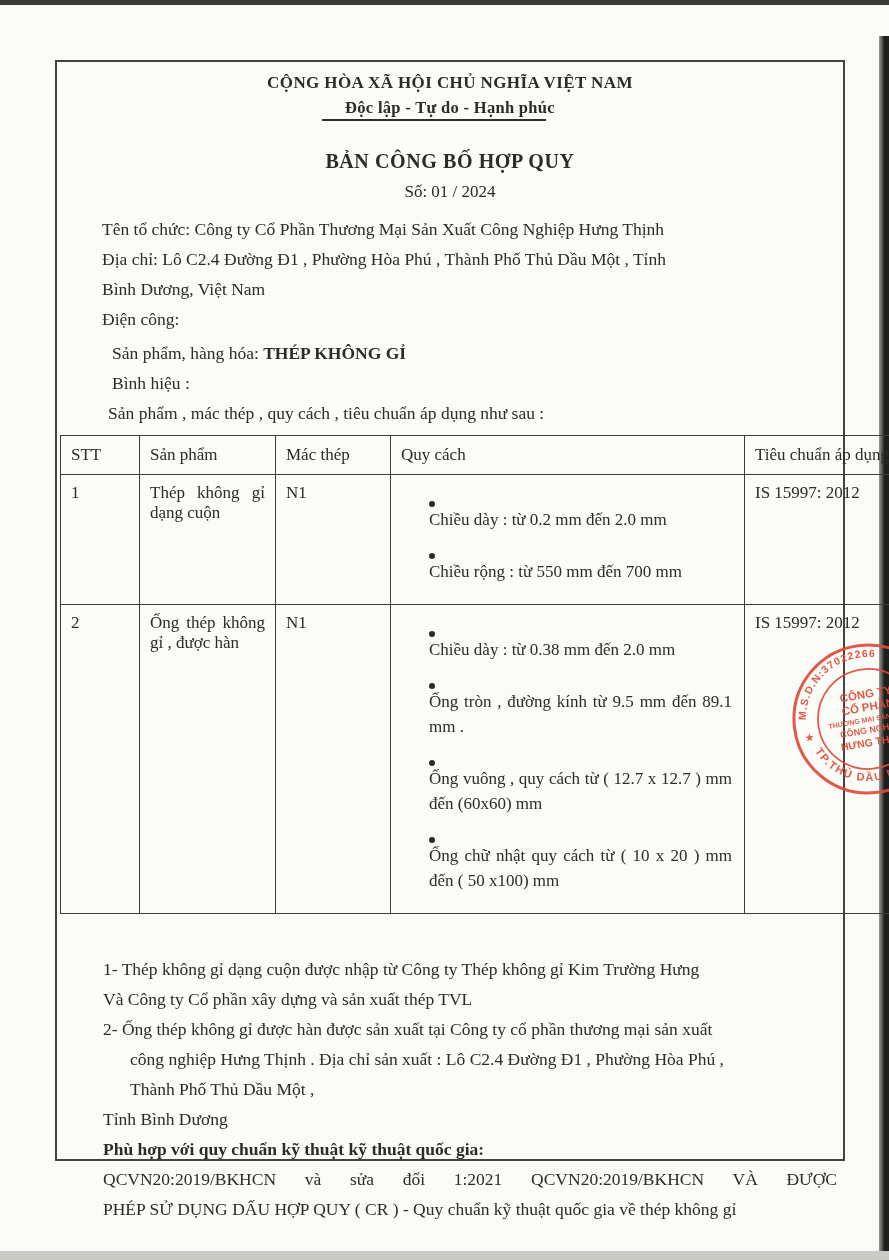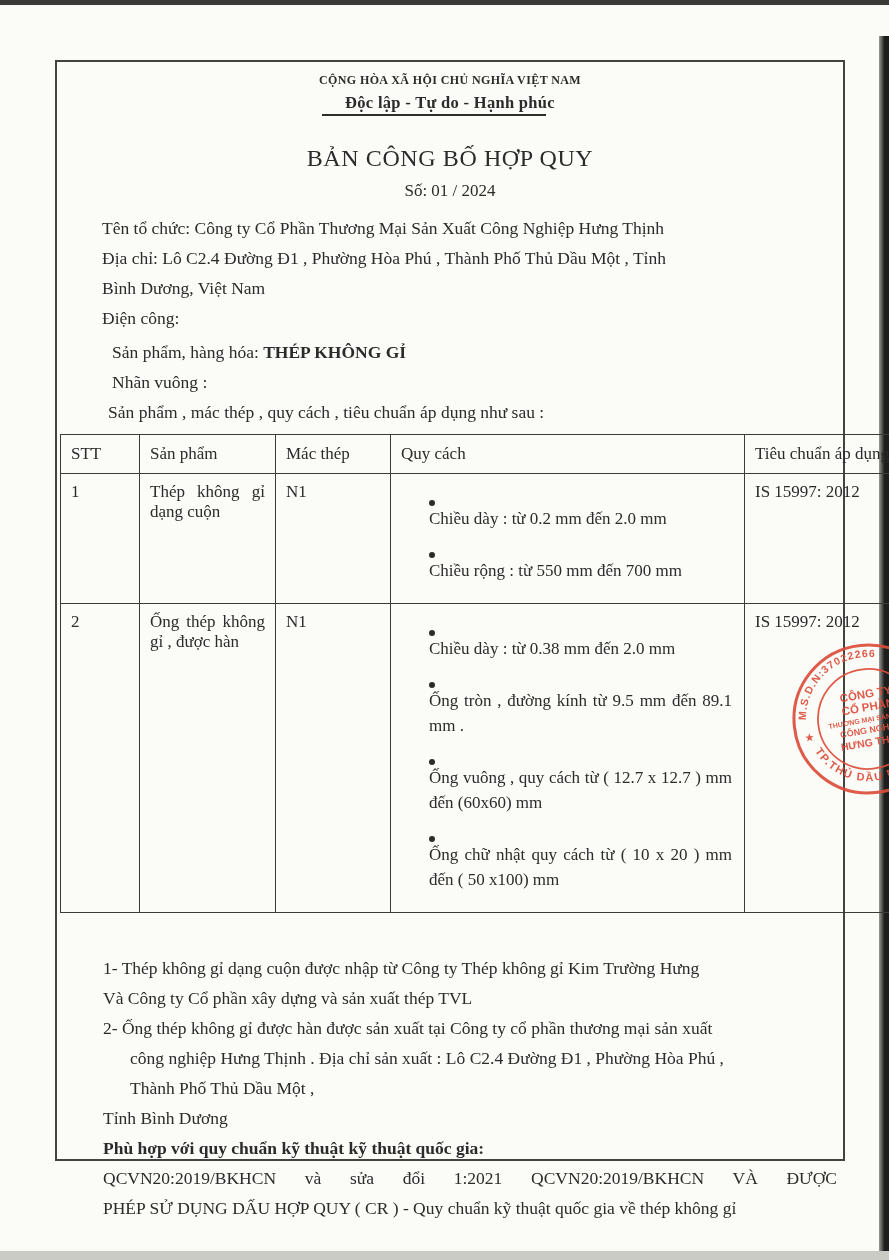--- a/index.html
+++ b/index.html
@@ -14,24 +14,24 @@
   .scan-right{position:absolute;top:36px;right:0;width:10px;height:1224px;
     background:linear-gradient(to right,#9a9a96,#1e1e1c 55%);}
   .scan-bottom{position:absolute;bottom:0;left:0;width:889px;height:9px;background:#cbcbc6;}
 
   
   .frame{
     position:absolute;left:55px;top:60px;width:786px;height:1097px;
     border:2px solid #434341;
   }
   .center{text-align:center;}
-  .country{margin-top:11px;font-size:12px;font-weight:bold;letter-spacing:.4px;}
+  .country{margin-top:11px;font-size:17px;font-weight:bold;letter-spacing:.4px;}
   .motto{margin-top:5px;font-size:16.5px;font-weight:bold;letter-spacing:.3px;}
   .motto-underline{width:224px;height:2px;background:#2e2e2c;margin:1px auto 0;transform:translateX(-16px);}
-  .doc-title{margin-top:29px;font-size:24px;font-weight:normal;letter-spacing:.6px;}
+  .doc-title{margin-top:29px;font-size:20px;font-weight:bold;letter-spacing:.6px;}
   .doc-number{margin-top:9px;font-size:17px;}
 
   .info{margin:12px 18px 0 45px;font-size:17.5px;line-height:30px;}
   .info p{margin:0;}
   .info .phone{margin-bottom:4px;}
   .indent10{padding-left:10px;}
   .indent6{padding-left:6px;}
   .bold{font-weight:bold;}
 
   table.spec{border-collapse:collapse;table-layout:fixed;width:780px;margin:7px 0 0 3px;font-size:17px;}
@@ -73,21 +73,21 @@
 
   <div class="center doc-title">BẢN CÔNG BỐ HỢP QUY</div>
   <div class="center doc-number">Số: 01 / 2024</div>
 
   <div class="info">
     <p>Tên tổ chức: Công ty Cổ Phần Thương Mại Sản Xuất Công Nghiệp Hưng Thịnh</p>
     <p>Địa chỉ: Lô C2.4 Đường Đ1 , Phường Hòa Phú , Thành Phố Thủ Dầu Một , Tỉnh</p>
     <p>Bình Dương, Việt Nam</p>
     <p class="phone">Điện công:</p>
     <p class="indent10"><span>Sản phẩm, hàng hóa: </span><span class="bold">THÉP KHÔNG GỈ</span></p>
-    <p class="indent10">Nhãn vuông :</p>
+    <p class="indent10">Bình hiệu :</p>
     <p class="indent6">Sản phẩm , mác thép , quy cách , tiêu chuẩn áp dụng như sau :</p>
   </div>
 
   <table class="spec">
     <tbody>
       <tr class="hdr">
         <td class="c-stt">STT</td>
         <td class="c-sp" style="text-align:left;">Sản phẩm</td>
         <td class="c-mt" style="text-align:left;">Mác thép</td>
         <td class="c-qc" style="padding:6px 10px;">Quy cách</td>

